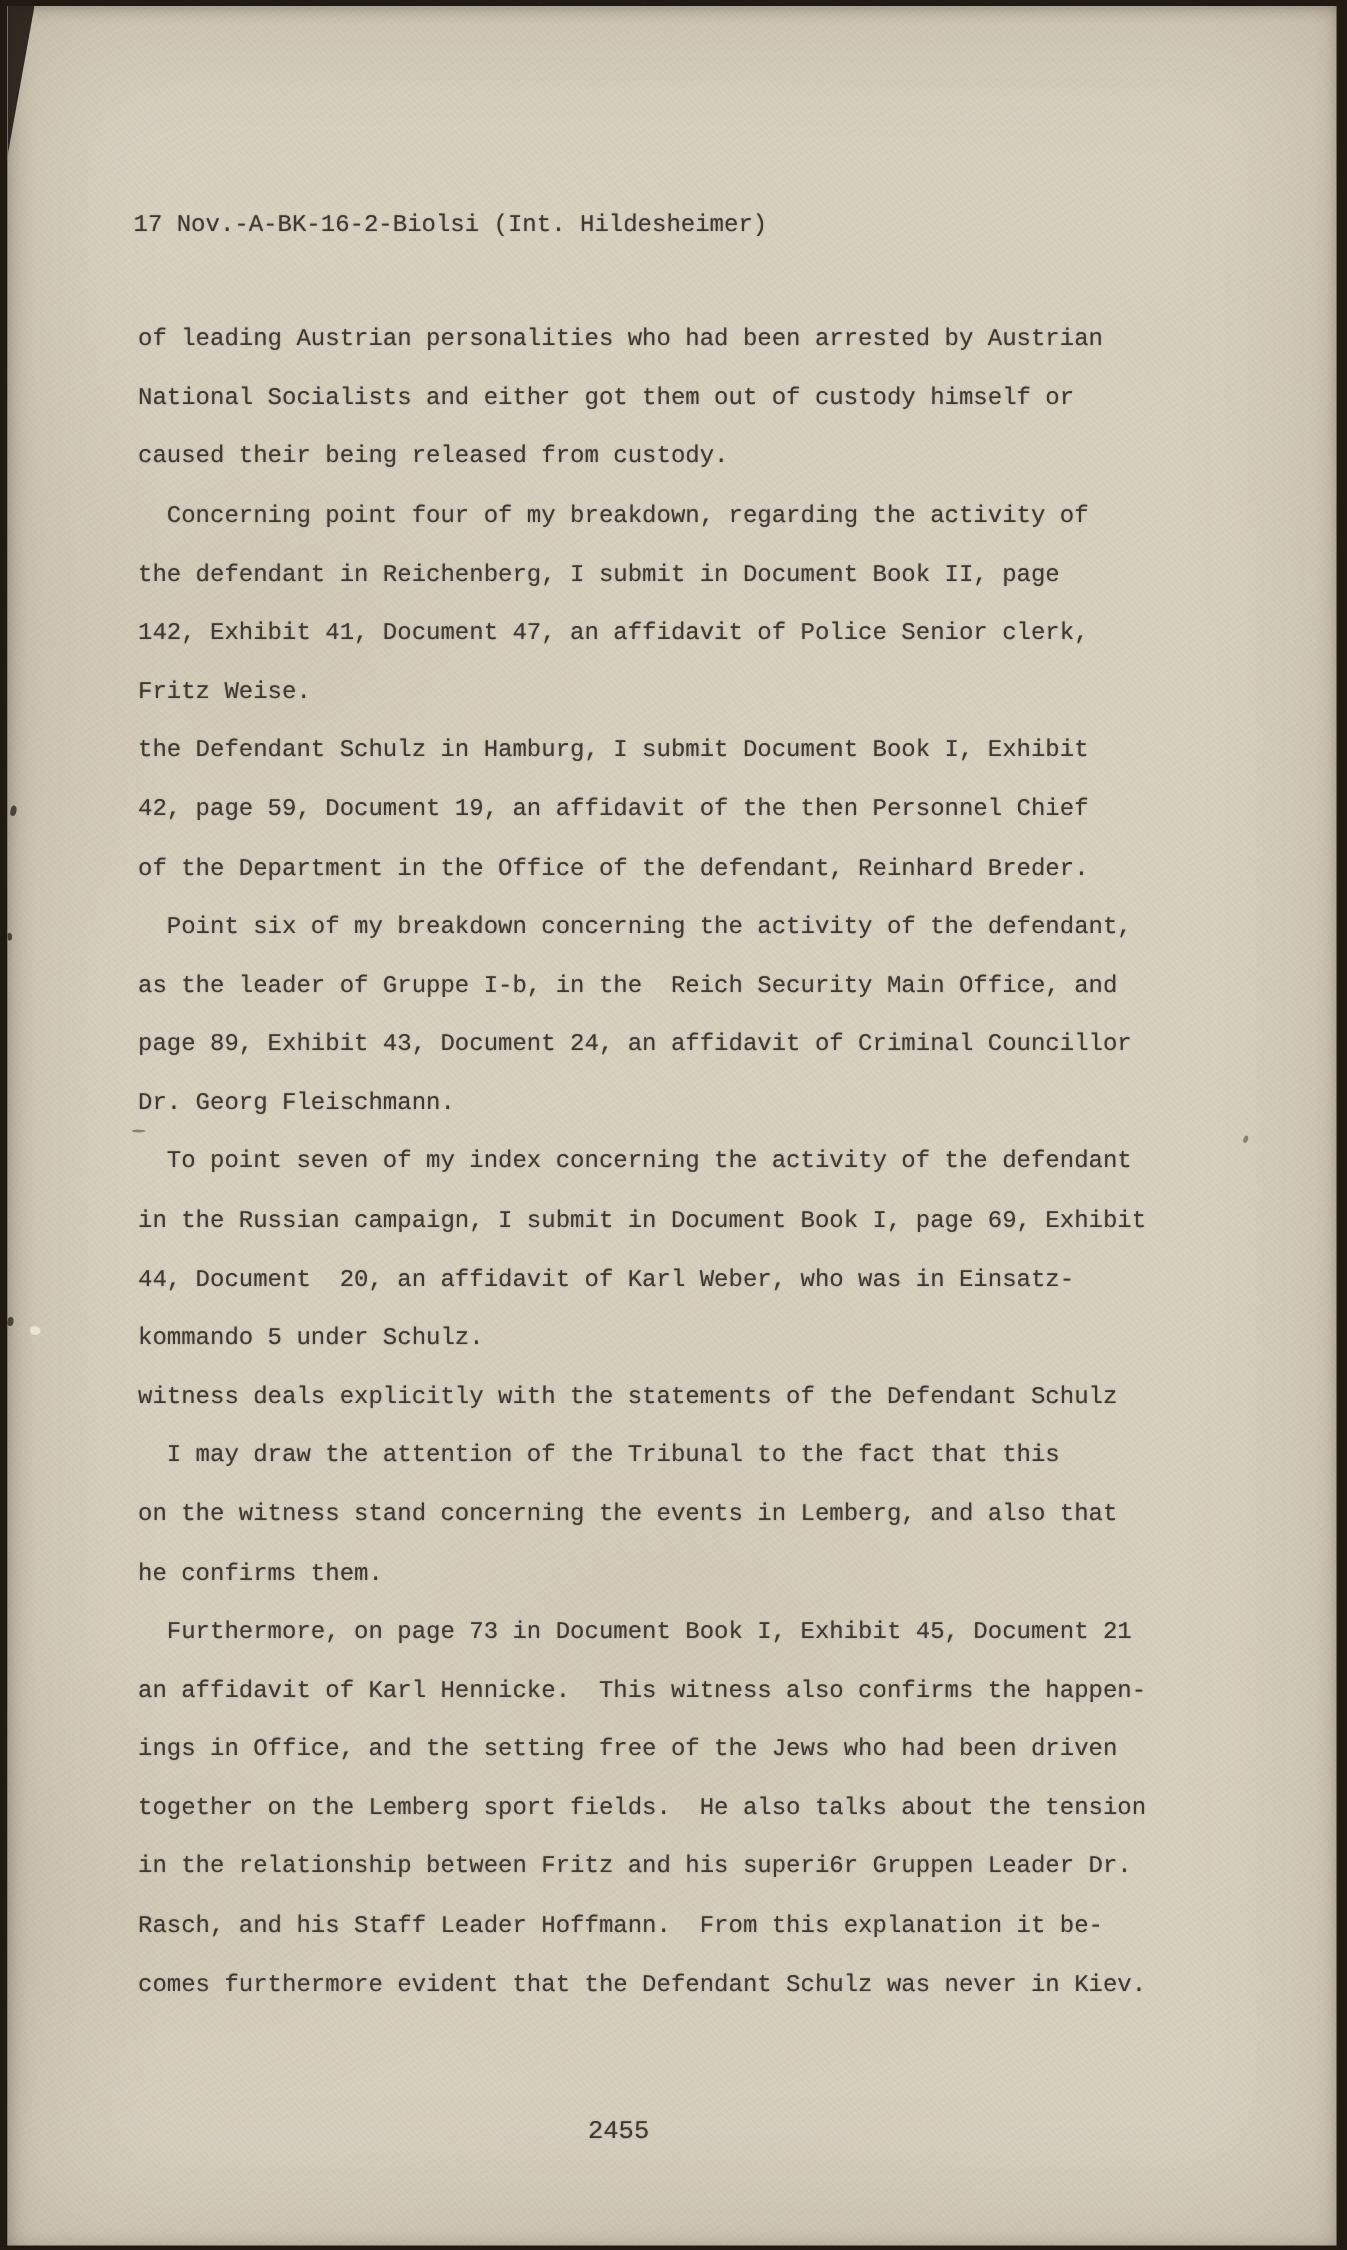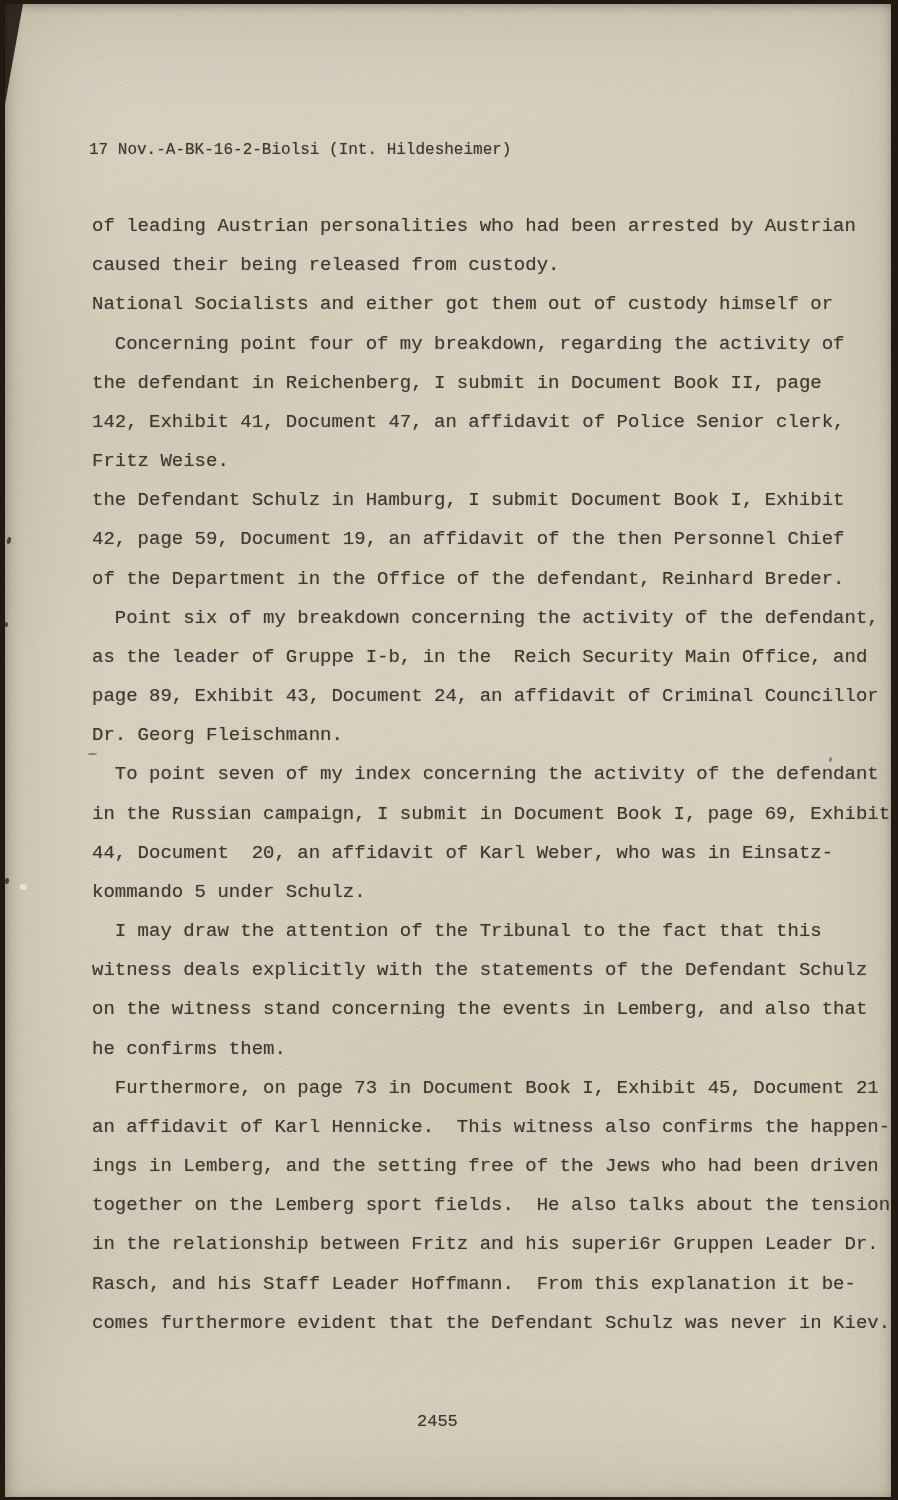--- a/index.html
+++ b/index.html
@@ -41,27 +41,27 @@
   }
   .header{
     position:absolute;left:84px;top:91px;
     font-size:16px;line-height:22px;
     color:var(--ink);
     text-shadow:0 0 1px rgba(62,58,51,0.55);
     white-space:pre;
   }
   .body-text{
     position:absolute;left:87px;top:203px;width:740px;
-    font-size:19px;line-height:39.17px;
+    font-size:16px;line-height:39.17px;
     color:var(--ink);
     text-shadow:0 0 1px rgba(62,58,51,0.50);
   }
   .line{white-space:pre;}
   .page-number{
-    position:absolute;left:412px;top:1408px;
+    position:absolute;left:387px;top:1408px;
     font-size:17px;color:var(--ink);
     text-shadow:0 0 1px rgba(62,58,51,0.55);
   }
   .speck{position:absolute;border-radius:45% 55% 50% 50%;}
   .speck.dark{background:#4a443b;}
   .speck.faint{background:rgba(74,68,59,0.55);}
   .speck.light{background:#e9e3d2;}
 </style>
 </head>
 <body>
@@ -70,22 +70,22 @@
   <div class="page">
     <div class="corner-tear"></div>
 
     <div class="header">
       <div class="line">17 Nov.-A-BK-16-2-Biolsi (Int. Hildesheimer)</div>
     </div>
 
     <div class="body-text">
       <div class="paragraph">
         <div class="line">of leading Austrian personalities who had been arrested by Austrian</div>
+        <div class="line">National Socialists and either got them out of custody himself or</div>
         <div class="line">caused their being released from custody.</div>
-        <div class="line">National Socialists and either got them out of custody himself or</div>
       </div>
       <div class="paragraph">
         <div class="line">  Concerning point four of my breakdown, regarding the activity of</div>
         <div class="line">the defendant in Reichenberg, I submit in Document Book II, page</div>
         <div class="line">142, Exhibit 41, Document 47, an affidavit of Police Senior clerk,</div>
         <div class="line">Fritz Weise.</div>
       </div>
       <div class="paragraph">
         <div class="line">the Defendant Schulz in Hamburg, I submit Document Book I, Exhibit</div>
         <div class="line">42, page 59, Document 19, an affidavit of the then Personnel Chief</div>
@@ -97,29 +97,29 @@
         <div class="line">page 89, Exhibit 43, Document 24, an affidavit of Criminal Councillor</div>
         <div class="line">Dr. Georg Fleischmann.</div>
       </div>
       <div class="paragraph">
         <div class="line">  To point seven of my index concerning the activity of the defendant</div>
         <div class="line">in the Russian campaign, I submit in Document Book I, page 69, Exhibit</div>
         <div class="line">44, Document  20, an affidavit of Karl Weber, who was in Einsatz-</div>
         <div class="line">kommando 5 under Schulz.</div>
       </div>
       <div class="paragraph">
+        <div class="line">witness deals explicitly with the statements of the Defendant Schulz</div>
         <div class="line">  I may draw the attention of the Tribunal to the fact that this</div>
-        <div class="line">witness deals explicitly with the statements of the Defendant Schulz</div>
         <div class="line">on the witness stand concerning the events in Lemberg, and also that</div>
         <div class="line">he confirms them.</div>
       </div>
       <div class="paragraph">
         <div class="line">  Furthermore, on page 73 in Document Book I, Exhibit 45, Document 21</div>
         <div class="line">an affidavit of Karl Hennicke.  This witness also confirms the happen-</div>
-        <div class="line">ings in Lemberg, and the setting free of the Jews who had been driven</div>
+        <div class="line">ings in Office, and the setting free of the Jews who had been driven</div>
         <div class="line">together on the Lemberg sport fields.  He also talks about the tension</div>
         <div class="line">in the relationship between Fritz and his superi6r Gruppen Leader Dr.</div>
         <div class="line">Rasch, and his Staff Leader Hoffmann.  From this explanation it be-</div>
         <div class="line">comes furthermore evident that the Defendant Schulz was never in Kiev.</div>
       </div>
     </div>
 
     <div class="page-number">2455</div>
 
     <div class="speck dark" style="left:2px;  top:533px; width:4px; height:7px; transform:rotate(15deg);"></div>

